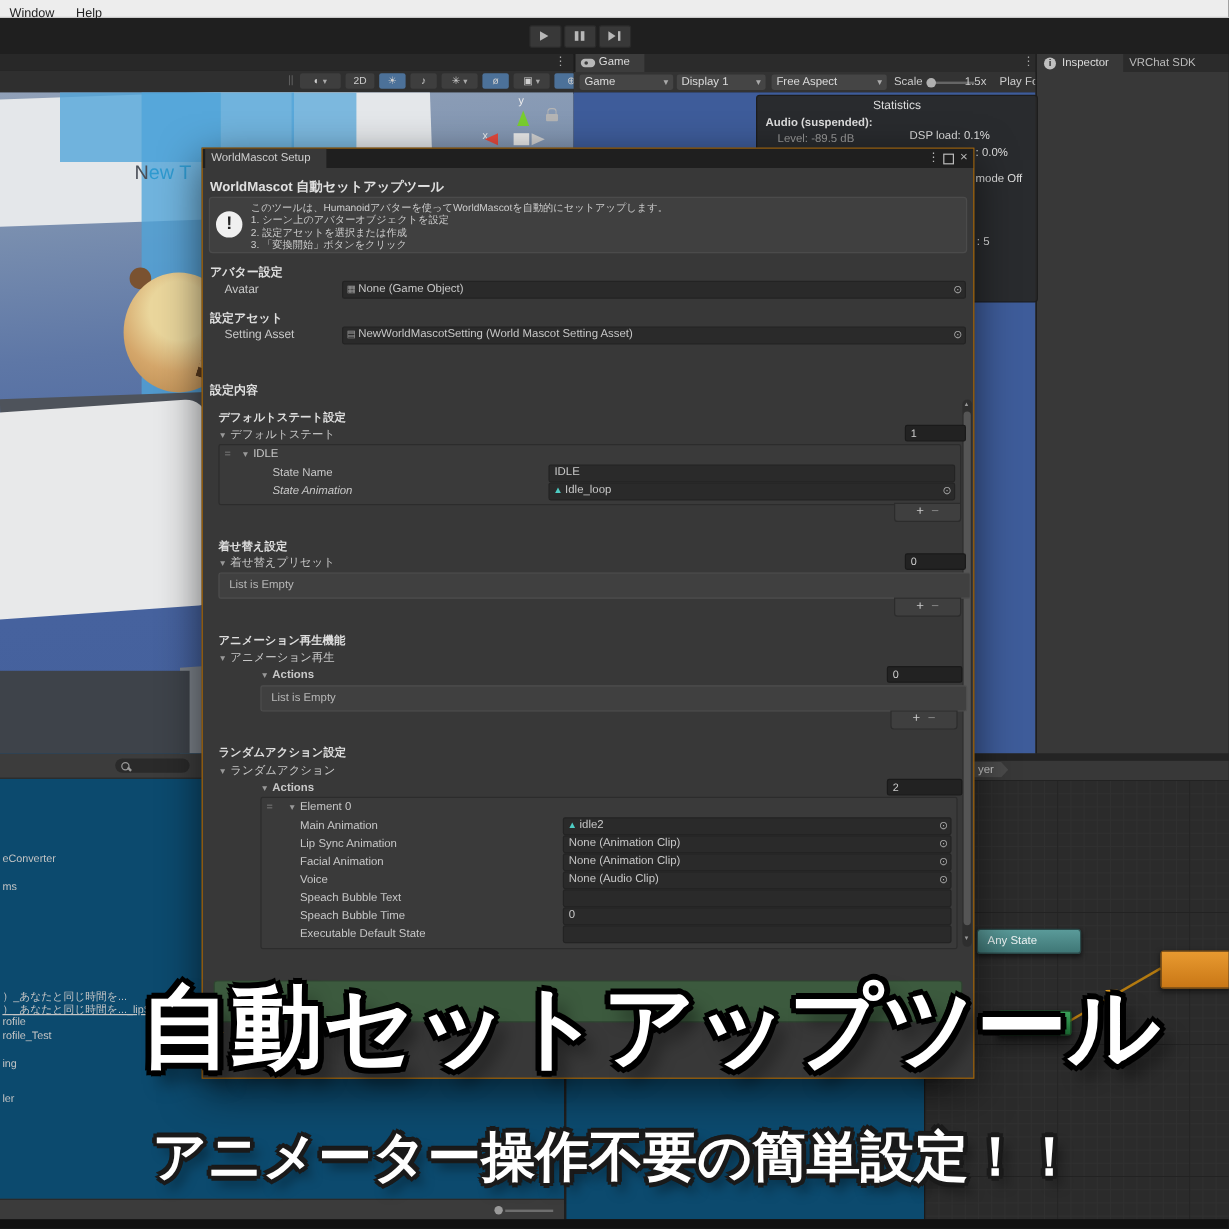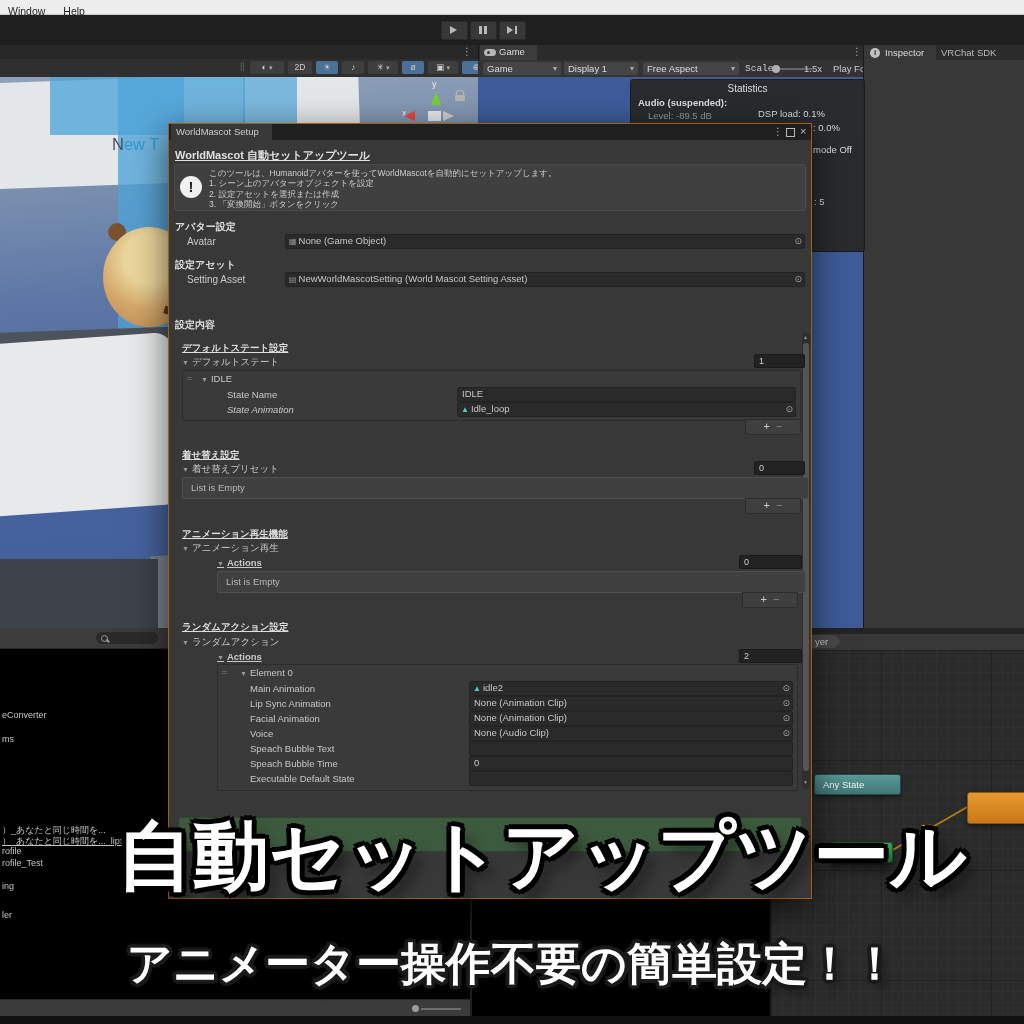--- a/index.html
+++ b/index.html
@@ -1,19 +1,19 @@
 <!DOCTYPE html>
 <html><head>
 <meta charset="utf-8">
 <style>
   html,body{margin:0;padding:0;background:#111;}
   #root{position:relative;width:1024px;height:1024px;overflow:hidden;background:#282828;
         font-family:"Liberation Sans","DejaVu Sans",sans-serif;color:#c8c8c8;}
   .ab{position:absolute;}
-  .b{font-weight:bold;text-decoration:underline;} .t95{font-size:9.5px;} .t10{font-size:10px;} .t11{font-size:11px;}
+  .b{font-weight:bold;} .t95{font-size:9.5px;} .t10{font-size:10px;} .t11{font-size:11px;}
   .lbl{color:#c8c8c8;}
   .sec{color:#dedede;font-weight:bold;font-size:10px;}
   
   .menubar{left:0;top:0;width:1024px;height:14px;background:#ededed;border-bottom:1px solid #c9c9c9;color:#222;}
   .menubar span{font-size:10.5px;margin-right:18px;position:relative;top:1px;}
   .maintb{left:0;top:15px;width:1024px;height:30px;background:#1f1f1f;border-bottom:1px solid #141414;}
   .tbbtn{display:inline-block;width:25px;height:17px;background:#383838;border:1px solid #2a2a2a;border-radius:2px;margin-right:2px;position:relative;}
   .i-play{position:absolute;left:8px;top:4px;width:0;height:0;border-top:4px solid transparent;border-bottom:4px solid transparent;border-left:7px solid #b8b8b8;}
   .i-p1,.i-p2{position:absolute;top:4px;width:3px;height:8px;background:#b8b8b8;}
   .i-p1{left:8px;} .i-p2{left:13px;}
@@ -30,21 +30,21 @@
   
   .game-tabrow{left:478px;top:45px;width:385px;height:15px;background:#2b2b2b;border-left:1px solid #1a1a1a;border-bottom:1px solid #1c1c1c;}
   .game-ctrl{left:478px;top:60px;width:385px;height:17px;background:#333;border-bottom:1px solid #222;overflow:hidden;}
   .dd{position:absolute;top:2px;height:13px;background:#454545;border-radius:2px;color:#ddd;font-size:9.5px;line-height:13px;padding:0 4px;}
   .dd .car{float:right;margin-left:5px;color:#aaa;font-size:8px;}
   .game-content{left:478px;top:77px;width:385px;height:551px;background:#3e5c9a;}
   
   .insp-tabrow{left:863px;top:45px;width:161px;height:15px;background:#2b2b2b;border-left:1px solid #1a1a1a;}
   .insp-body{left:863px;top:60px;width:161px;height:568px;background:#383838;border-left:1px solid #1a1a1a;}
   
-  .proj{left:0;top:628px;width:770px;height:388px;background:#000000;}
+  .proj{left:0;top:628px;width:770px;height:388px;background:#0c4a6e;}
   .proj-head{position:absolute;left:0;top:0;width:770px;height:20px;background:#3c3c3c;border-bottom:1px solid #2a2a2a;}
   .pitem{position:absolute;left:2px;font-size:9px;color:#c5c5c5;white-space:nowrap;}
   
   .anim{left:770px;top:628px;width:254px;height:388px;background:#2d2d2d;border-left:1px solid #1a1a1a;}
   .grid{position:absolute;left:0;top:22px;width:254px;height:366px;background-color:#2b2b2b;
     background-image:linear-gradient(#222 1px,transparent 1px),linear-gradient(90deg,#222 1px,transparent 1px),
       linear-gradient(#303030 1px,transparent 1px),linear-gradient(90deg,#303030 1px,transparent 1px);
     background-size:110px 110px,110px 110px,11px 11px,11px 11px;}
   .node{position:absolute;height:19px;border-radius:3px;color:#eef4f4;font-size:9.5px;line-height:19px;box-shadow:0 2px 4px rgba(0,0,0,.5);z-index:2;}
   
@@ -135,21 +135,21 @@
           <span style="position:absolute;left:3px;top:2px;width:3px;height:3px;background:#3c3c3c;border-radius:50%;"></span>
         </span>
       <span class="ab" style="left:19px;top:1px;font-size:9.5px;color:#ddd;">Game</span>
     </span>
     <span class="ab" style="left:373px;top:1px;color:#aaa;font-size:10px;">⋮</span>
   </div>
   <div class="ab game-ctrl">
     <span class="dd" style="left:5px;width:70px;"><span>Game</span><span class="car">▾</span></span>
     <span class="dd" style="left:86px;width:66px;"><span>Display 1</span><span class="car">▾</span></span>
     <span class="dd" style="left:165px;width:88px;"><span>Free Aspect</span><span class="car">▾</span></span>
-    <span class="ab" style="left:267px;top:3px;font-size:9.5px;color:#ccc;font-family:Liberation Mono, monospace;">Scale</span>
+    <span class="ab" style="left:267px;top:3px;font-size:9.5px;color:#ccc;">Scale</span>
     <span class="ab" style="left:296px;top:8px;width:38px;height:2px;background:#666;"></span>
     <span class="ab" style="left:294px;top:5px;width:8px;height:8px;border-radius:50%;background:#b0b0b0;"></span>
     <span class="ab" style="left:326px;top:3px;font-size:9.5px;color:#ccc;">1.5x</span>
     <span class="ab" style="left:355px;top:3px;font-size:9.5px;color:#ccc;white-space:nowrap;">Play Foc</span>
   </div>
   <div class="ab game-content"></div>
 
   <div class="ab stats">
     <div class="ab" style="left:0;top:3px;width:233px;text-align:center;font-size:10px;color:#ddd;">Statistics</div>
     <div class="ab" style="left:7px;top:17px;font-size:9.5px;font-weight:bold;color:#ddd;">Audio (suspended):</div>

